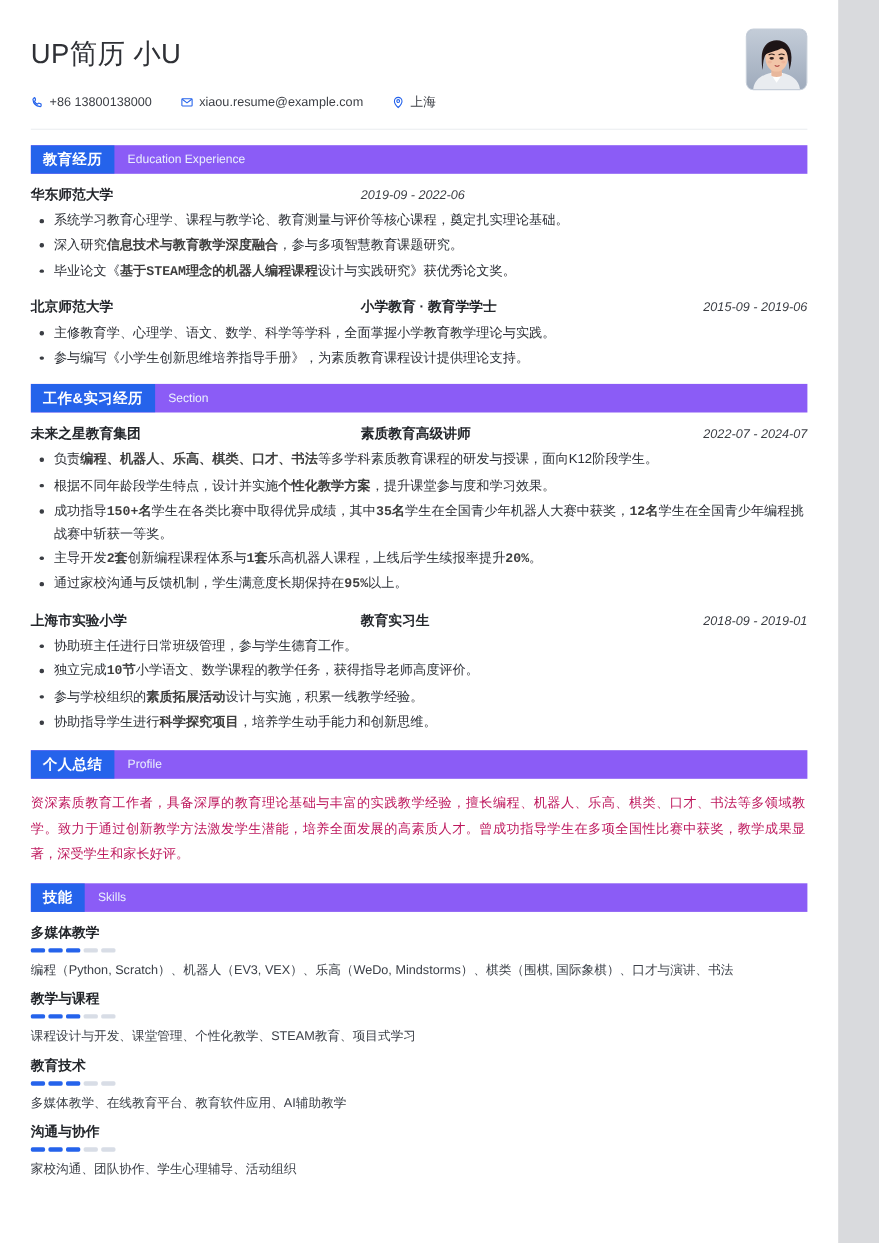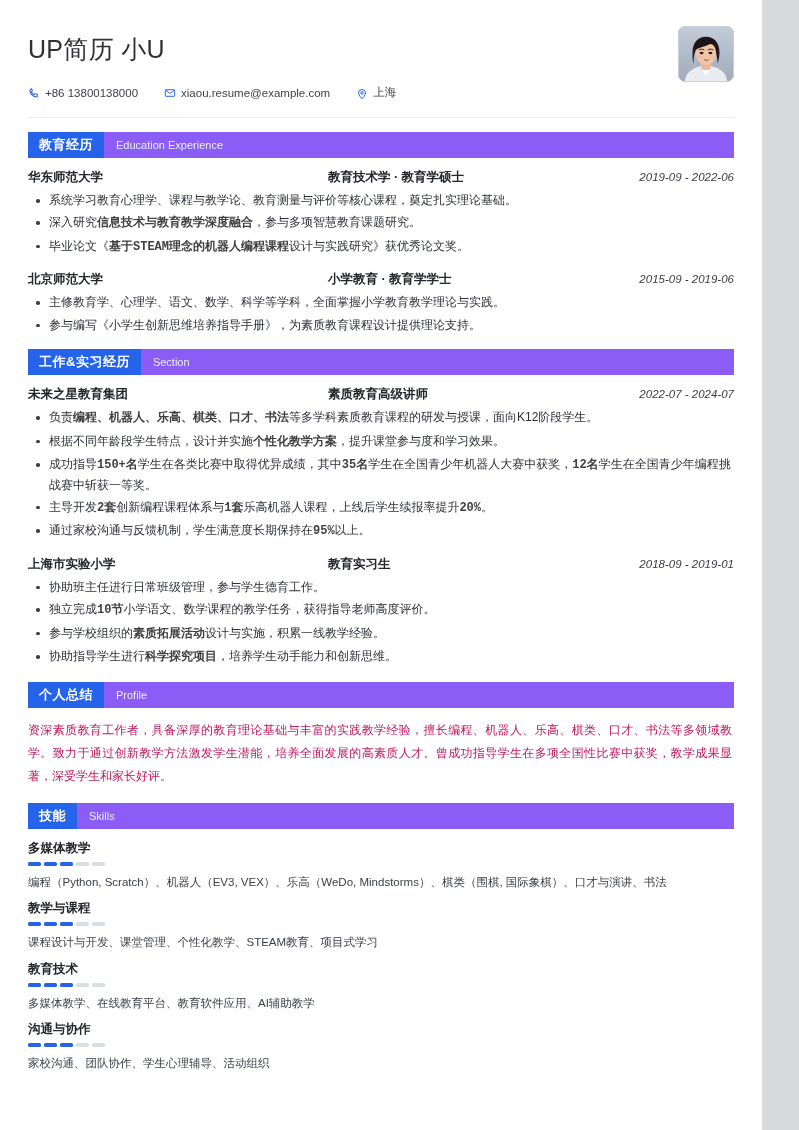--- a/index.html
+++ b/index.html
@@ -42,21 +42,21 @@
 
   .contact-row {
     display: flex;
     align-items: center;
     gap: 26px;
     margin-top: 21px;
     margin-bottom: 0;
   }
   .contact-item {
     display: flex;
-    align-items: flex-end;
+    align-items: center;
     gap: 5px;
     font-size: 11.5px;
     color: #3c3f45;
     white-space: nowrap;
   }
   .contact-item .ic {
     display: inline-flex;
     align-items: center;
     justify-content: center;
     width: 12px;
@@ -279,21 +279,20 @@
 
   <div class="section" id="sections">
       <div>
         <div class="sec-bar">
           <div class="cn">教育经历</div>
           <div class="en">Education Experience</div>
         </div>
         <div class="entry">
           <div class="entry-head">
             <div class="org">华东师范大学</div>
-            <div class="role">教育技术学 · 教育学硕士</div>
             <div class="date">2019-09 - 2022-06</div>
           </div>
           <ul class="bullets">
             <li>系统学习教育心理学、课程与教学论、教育测量与评价等核心课程，奠定扎实理论基础。</li>
             <li>深入研究<b>信息技术与教育教学深度融合</b>，参与多项智慧教育课题研究。</li>
             <li>毕业论文《<b>基于STEAM理念的机器人编程课程</b>设计与实践研究》获优秀论文奖。</li>
           </ul>
         </div>
         <div class="entry">
           <div class="entry-head">

